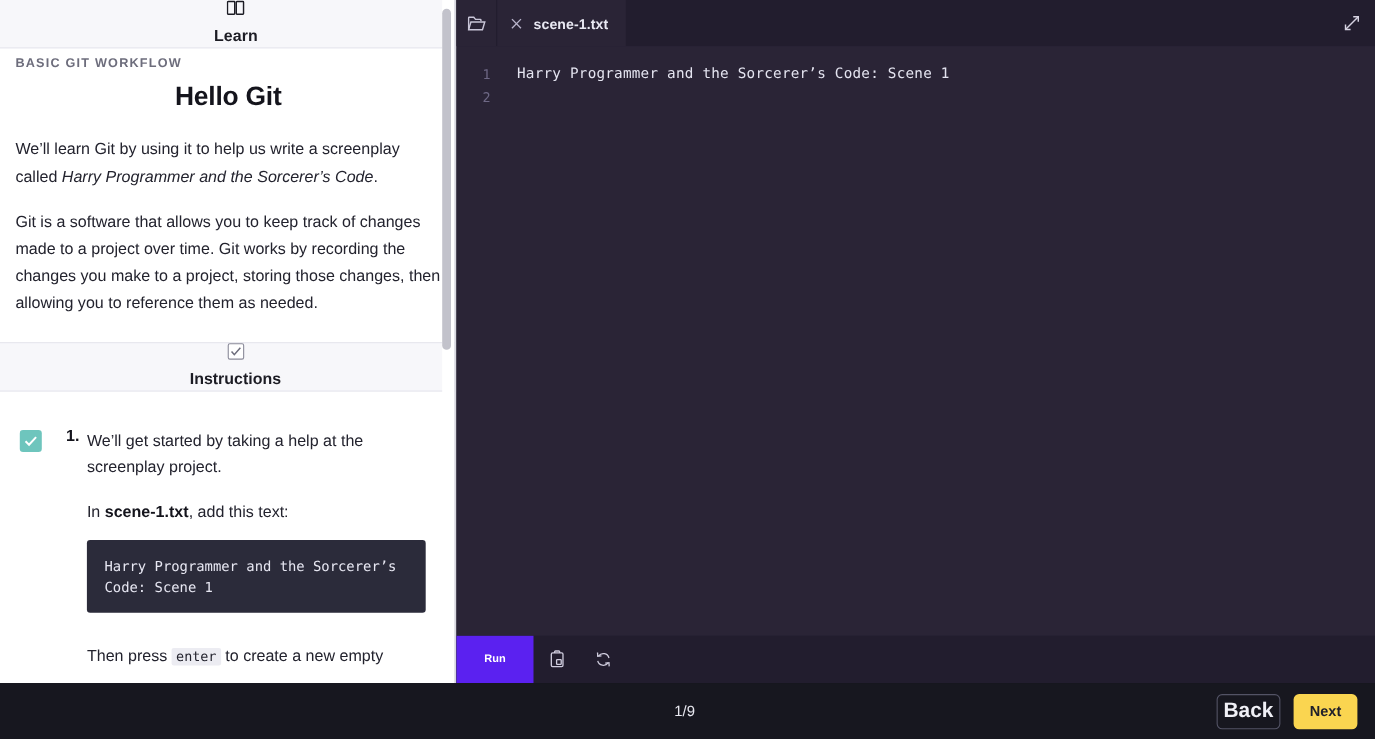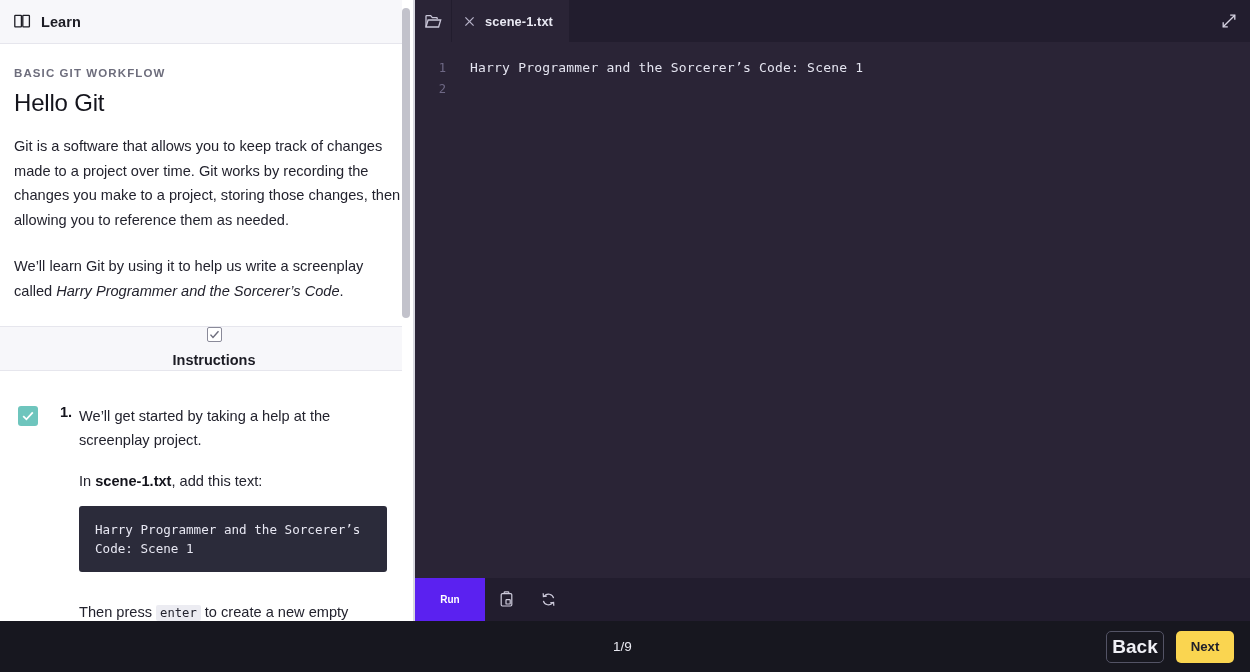--- a/index.html
+++ b/index.html
@@ -18,45 +18,47 @@
     background: #ffffff;
     overflow: hidden;
   }
   .learn-header {
     height: 44px;
     background: #f7f7fa;
     border-bottom: 1px solid #e6e6ed;
     display: flex; align-items: center;
     padding-left: 14px;
     gap: 10px;
+    flex-direction: column;
   }
   .book-icon { width: 17px; height: 15px; display: block; }
   .learn-title {
     font-size: 14.5px; font-weight: bold; color: #1c1c24;
     letter-spacing: .1px;
   }
 
   .learn-scrollarea {
-    position: absolute; left: 0; top: 44px;
+    position: absolute; left: 0; top: 29px;
     width: 415px; height: 577px;
     overflow: hidden;
   }
   .learn-body {
     padding: 0 14px 0 14px;
     background: #fff;
   }
   .eyebrow {
     margin-top: 23px;
     font-size: 11.5px; font-weight: bold; letter-spacing: 1.1px;
     color: #6d6d7c; text-transform: uppercase;
   }
   .h1 {
     margin-top: 10px;
-    font-size: 24px; font-weight: normal; color: #14141c;
+    font-size: 24px; font-weight: bold; color: #14141c;
     letter-spacing: -.2px;
+    text-align: center;
   }
   .para {
     margin-top: 17px;
     font-size: 14.6px; line-height: 24.6px; color: #23232e;
   }
   .para.second { margin-top: 22px; }
   .para em { font-style: italic; }
 
   .instructions-bar {
     margin-top: 22px;
@@ -232,22 +234,22 @@
           <rect x="8.8" y="1.4" width="6.6" height="11.5" rx="0.6"></rect>
         </svg>
       </span>
       <span class="learn-title">Learn</span>
     </div>
 
     <div class="learn-scrollarea">
       <div class="learn-body">
         <div class="eyebrow">BASIC GIT WORKFLOW</div>
         <h1 class="h1">Hello Git</h1>
+        <p class="para second"><span>We’ll learn Git by using it to help us write a screenplay called </span><em>Harry Programmer and the Sorcerer’s Code</em><span>.</span></p>
         <p class="para">Git is a software that allows you to keep track of changes made to a project over time. Git works by recording the changes you make to a project, storing those changes, then allowing you to reference them as needed.</p>
-        <p class="para second"><span>We’ll learn Git by using it to help us write a screenplay called </span><em>Harry Programmer and the Sorcerer’s Code</em><span>.</span></p>
       </div>
 
       <div class="instructions-bar">
         <span class="cb-grey">
           <svg viewBox="0 0 11 11" fill="none" stroke="#6d6d7c" stroke-width="1.4">
               <polyline points="1.5,5.6 4,8.4 9.5,2.2"></polyline>
             </svg>
         </span>
         <span class="instructions-label">Instructions</span>
       </div>

